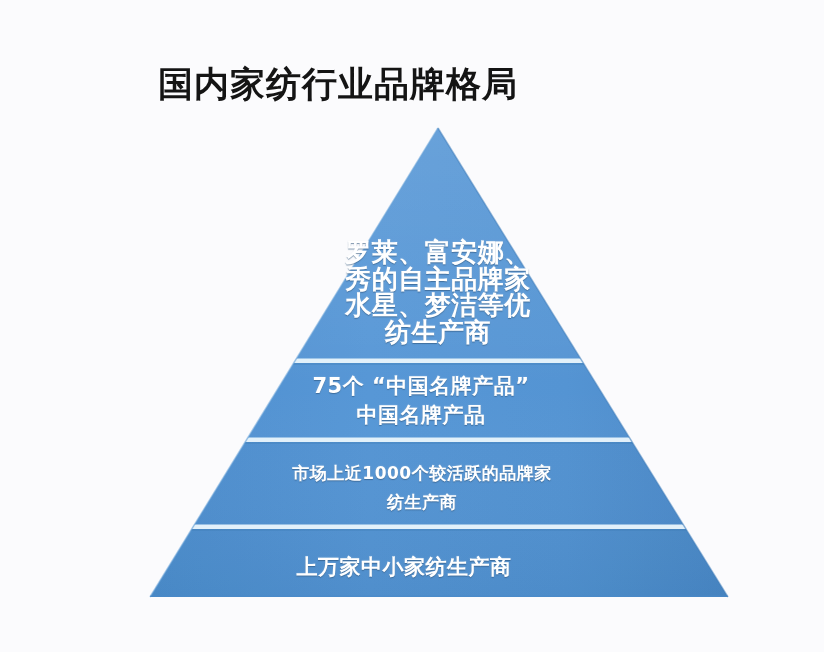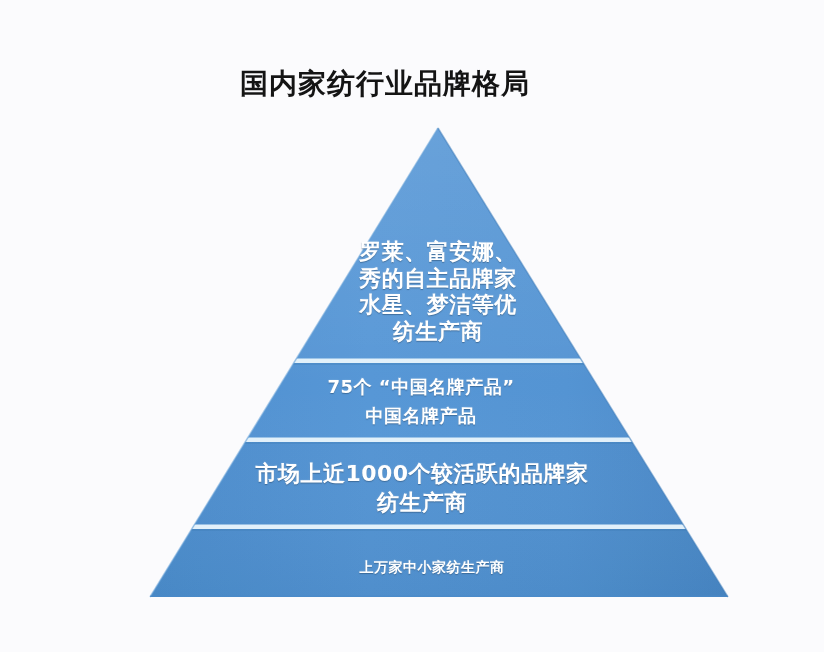--- a/index.html
+++ b/index.html
@@ -24,28 +24,27 @@
     background: #fbfbfd;
   }
 
   
   #chart-title {
     position: absolute;
     left: 0;
     top: 62px;
     width: 676px;
     text-align: center;
-    font-size: 28px;
+    font-size: 35px;
     line-height: 44px;
     font-weight: 700;
     color: #141414;
     letter-spacing: 1px;
     white-space: nowrap;
     font-family: "DejaVu Sans", "Liberation Sans", sans-serif;
-    margin-left: 47px;
   }
 
   
   #pyramid-wrap {
     position: absolute;
     left: 0;
     top: 0;
     width: 824px;
     height: 652px;
   }
@@ -65,42 +64,42 @@
     font-family: "DejaVu Sans", "Liberation Sans", sans-serif;
     text-shadow: 0 1px 1px rgba(30,70,110,.55), 0 0 2px rgba(255,255,255,.25);
     letter-spacing: 0.5px;
     pointer-events: none;
   }
 
   #tier-label-1 {
     left: 330px;
     top: 239px;
     width: 216px;
-    font-size: 22px;
+    font-size: 26px;
     line-height: 26.5px;
   }
   #tier-label-2 {
     left: 276px;
     top: 372px;
     width: 290px;
-    font-size: 18px;
+    font-size: 21px;
     line-height: 29px;
   }
   #tier-label-3 {
     left: 232px;
     top: 459px;
     width: 380px;
-    font-size: 22px;
+    font-size: 17px;
     line-height: 29px;
   }
   #tier-label-4 {
-    left: 252px;
+    left: 224px;
     top: 553px;
     width: 360px;
-    font-size: 14px;
+    font-size: 21px;
     line-height: 28px;
   }
 </style>
 </head>
 <body>
 
 <div id="stage">
 
   <div id="chart-title">国内家纺行业品牌格局</div>
 

